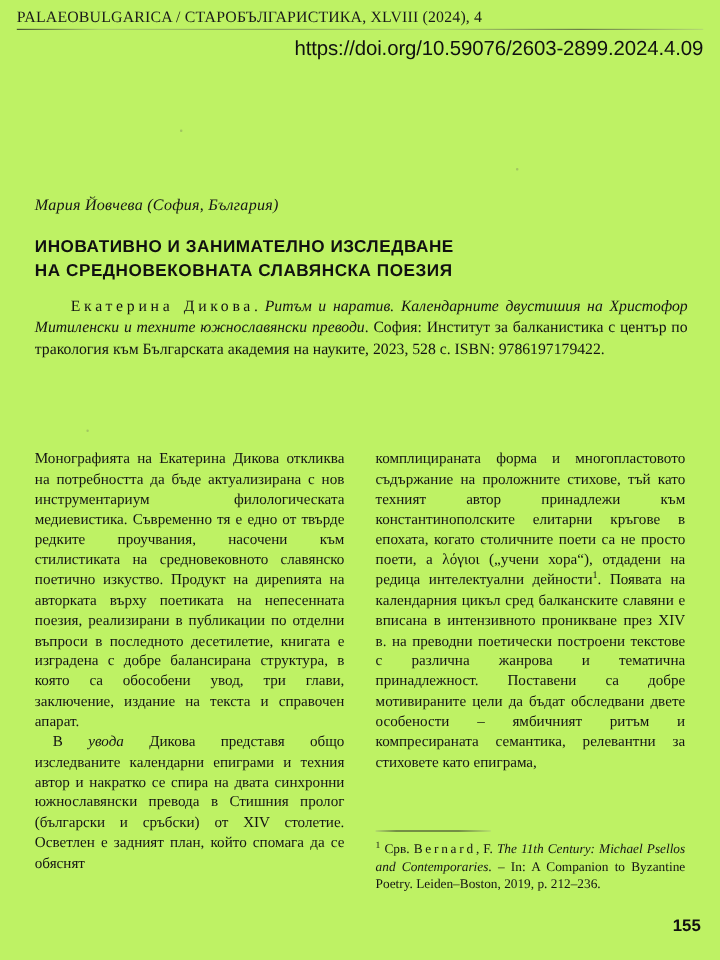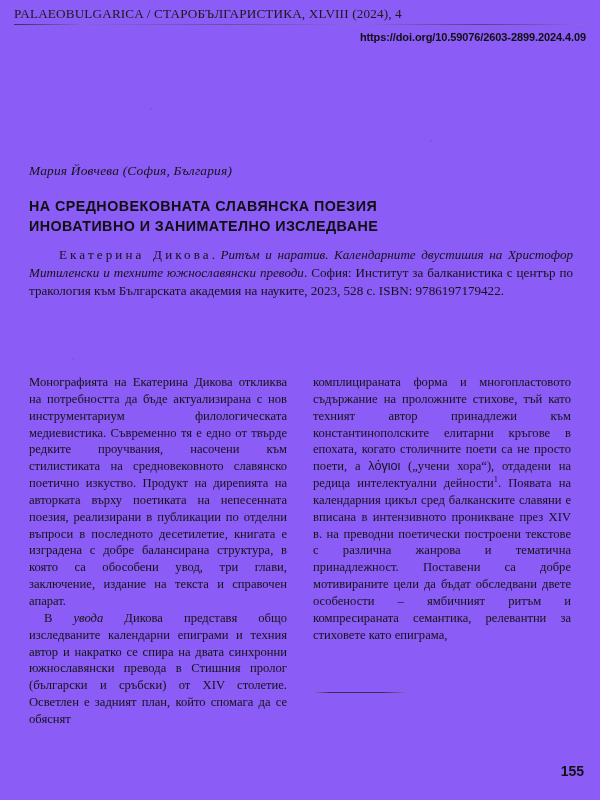--- a/index.html
+++ b/index.html
@@ -4,21 +4,21 @@
 <style>
   html, body {
     margin: 0;
     padding: 0;
     background: #ffffff;
   }
   .page {
     position: relative;
     width: 600px;
     height: 800px;
-    background: #8b5cf6;
+    background: #bef264;
     overflow: hidden;
     font-family: "Liberation Serif", "DejaVu Serif", serif;
     color: #151515;
     -webkit-font-smoothing: antialiased;
   }
 
   
   .running-head {
     position: absolute;
     left: 14px;
@@ -42,22 +42,22 @@
       rgba(140,140,140,0.2) 60%,
       rgba(50,50,50,0.6) 82%,
       rgba(150,150,150,0.25) 100%);
   }
 
   .doi {
     position: absolute;
     right: 14px;
     top: 31px;
     font-family: "Liberation Sans", "DejaVu Sans", sans-serif;
-    font-weight: bold;
-    font-size: 11px;
+    font-weight: normal;
+    font-size: 17px;
     letter-spacing: -0.1px;
     color: #101010;
     white-space: nowrap;
   }
 
   
   .byline {
     position: absolute;
     left: 29px;
     top: 163px;
@@ -111,21 +111,21 @@
     text-align: justify;
     text-justify: inter-word;
     color: #141414;
     hyphens: manual;
   }
   .col-left  { left: 29px; }
   .col-right { left: 313px; }
   .col p { margin: 0; }
   .col p.indent { text-indent: 15px; }
   .col i { font-style: italic; }
-  .greek { font-family: Liberation Sans, sans-serif; }
+  .greek { font-family: Liberation Serif, serif; }
   sup.fn {
     font-size: 8.4px;
     vertical-align: super;
     line-height: 0;
   }
 
   
   .footnote-rule {
     position: absolute;
     left: 313px;
@@ -182,39 +182,43 @@
 
   <div class="running-head">PALAEOBULGARICA / СТАРОБЪЛГАРИСТИКА, XLVIII (2024), 4</div>
 
   <div class="rule-top"></div>
 
   <div class="doi">https://doi.org/10.59076/2603-2899.2024.4.09</div>
 
   <div class="byline">Мария Йовчева (София, България)</div>
 
   <div class="article-title">
+    <span class="line">ИНОВАТИВНО И ЗАНИМАТЕЛНО ИЗСЛЕДВАНЕ</span>
     <span class="line">НА СРЕДНОВЕКОВНАТА СЛАВЯНСКА ПОЕЗИЯ</span>
-    <span class="line">ИНОВАТИВНО И ЗАНИМАТЕЛНО ИЗСЛЕДВАНЕ</span>
   </div>
 
   <div class="bibrec">
     <span class="spaced">Екатерина Дикова</span><span>. </span><i>Ритъм и наратив. Календарните двустишия на Христофор Митиленски и техните южнославянски преводи</i><span>. София: Институт за балканистика с център по тракология към Българската академия на науките, 2023, 528 с. ISBN: 9786197179422.</span>
   </div>
 
   <div class="col col-left">
     <p>Монографията на Екатерина Дикова откликва на потребността да бъде актуализирана с нов инструментариум филологическата медиевистика. Съвременно тя е едно от твърде редките проучвания, насочени към стилистиката на средновековното славянско поетично изкуство. Продукт на дирenията на авторката върху поетиката на непесенната поезия, реализирани в публикации по отделни въпроси в последното десетилетие, книгата е изградена с добре балансирана структура, в която са обособени увод, три глави, заключение, издание на текста и справочен апарат.</p>
     <p class="indent">В <i>увода</i> <span>Дикова представя общо изследваните календарни епиграми и техния автор и накратко се спира на двата синхронни южнославянски превода в Стишния пролог (български и сръб­ски) от XIV столетие. Осветлен е зад­ният план, който спомага да се обяснят</span></p>
   </div>
 
   <div class="col col-right">
     <p><span>комплицираната форма и многопластовото съдържание на проложните стихове, тъй като техният автор принадлежи към константинополските елитарни кръгове в епохата, когато столичните поети са не просто поети, а </span><span class="greek">λόγιοι</span><span> („учени хора“), отдадени на редица интелектуални дейности</span><sup class="fn">1</sup><span>. Появата на календарния цикъл сред балканските славяни е вписана в интензивното проникване през XIV в. на преводни поетически построени текстове с различна жанрова и тематична принадлежност. Поставени са добре мотивираните цели да бъдат обследвани двете особености – ямбичният ритъм и компресираната семантика, релевантни за стиховете като епиграма,</span></p>
   </div>
 
   <div class="footnote-rule"></div>
 
+  <div class="footnote">
+    <span class="fmark">1</span>
+    <span>Срв. </span><span class="spaced">Bernard</span><span>, F. </span><i>The 11th Century: Michael Psellos and Contemporaries</i><span>. – In: A Companion to Byzantine Poetry. Leiden–Boston, 2019, p. 212–236.</span>
+  </div>
 
   <div class="folio">155</div>
 
   <div class="speck" style="left:72px; top:358px; width:2px; height:2px;"></div>
   <div class="speck" style="left:430px; top:140px; width:1.5px; height:1.5px;"></div>
   <div class="speck" style="left:150px; top:108px; width:1.5px; height:1.5px;"></div>
 
 </div>
 
 </body></html>

